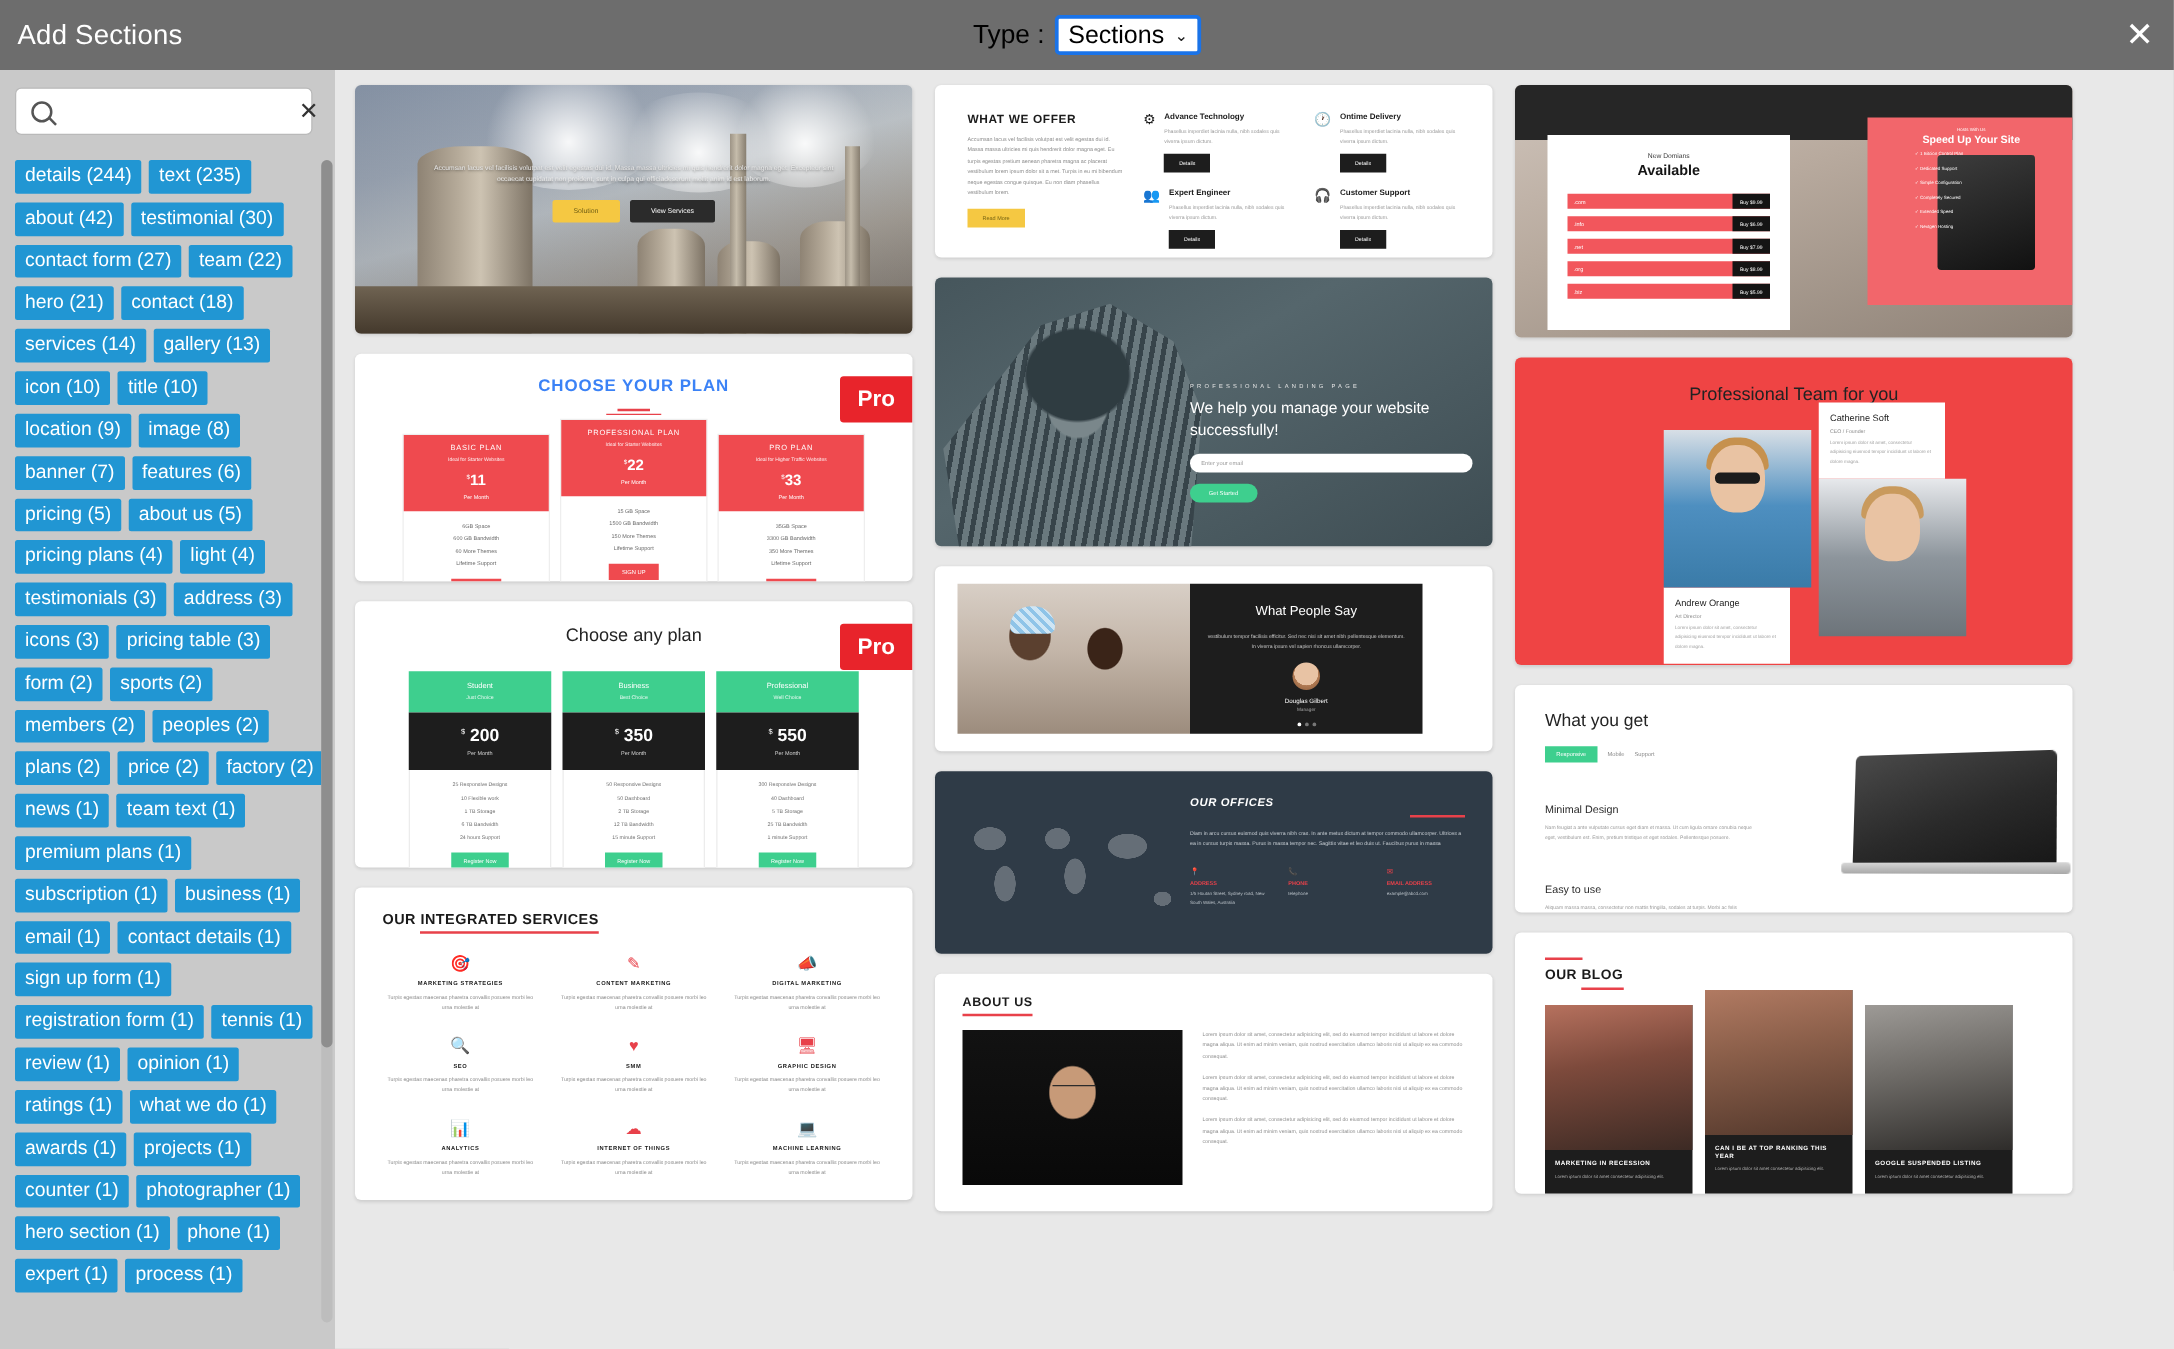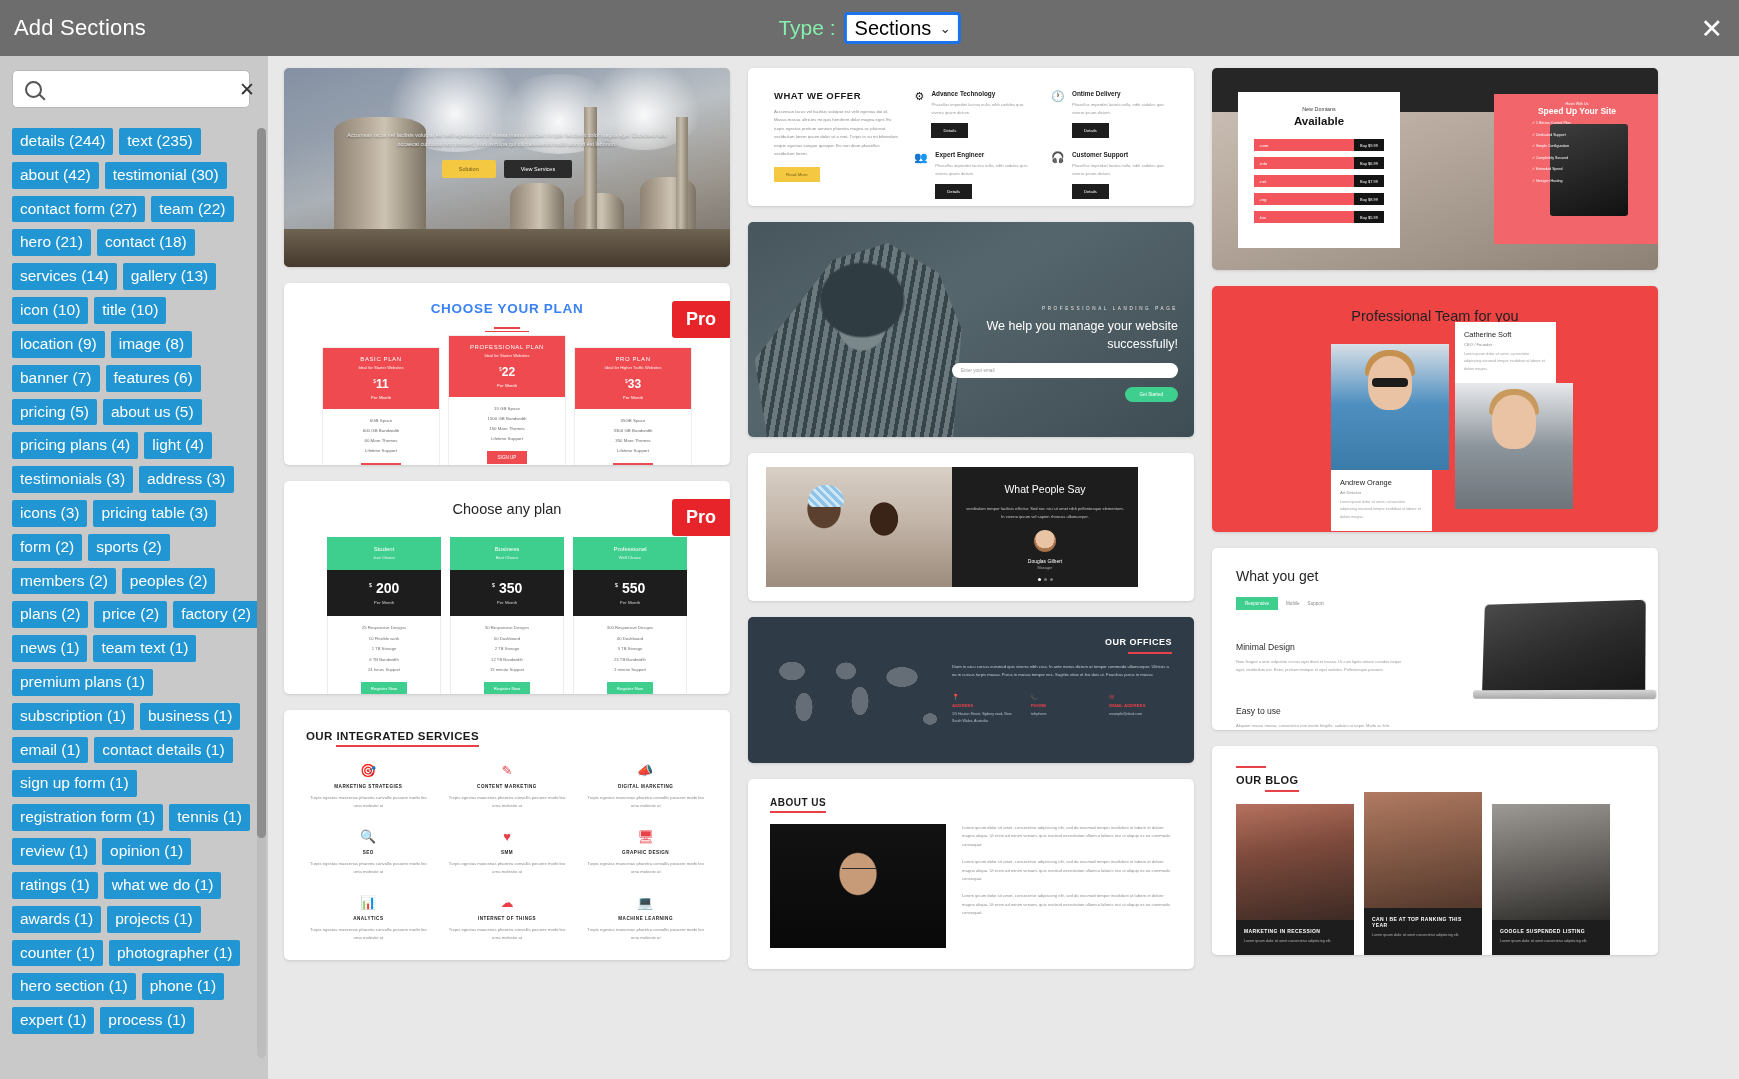--- a/index.html
+++ b/index.html
@@ -22,21 +22,21 @@
   .topbar-title {
     color: #ffffff;
     font-size: 22px;
     margin-left: 14px;
     letter-spacing: .2px;
   }
   .type-wrap {
     position: absolute; left: 50%; transform: translateX(-50%);
     display: flex; align-items: center; gap: 8px;
   }
-  .type-label { color: #86efac; font-size: 21px; }
+  .type-label { color: #000000; font-size: 21px; }
   .type-select {
     appearance: none; -webkit-appearance: none;
     background: #ffffff;
     border: 3px solid #1a73e8;
     border-radius: 4px;
     font-size: 20px;
     font-family: "Liberation Sans", sans-serif;
     padding: 2px 26px 2px 8px;
     color: #000;
     outline: none;
@@ -244,21 +244,21 @@
     background: linear-gradient(150deg,#46565c 0%,#55666c 40%,#3e4d53 100%); }
   .lp-person {
     position: absolute; left: 2px; bottom: -8px; width: 230px; height: 215px;
     background:
       radial-gradient(ellipse 70px 62px at 112px 70px, #2e3a40 0 58%, rgba(46,58,64,0) 62%),
       radial-gradient(ellipse 40px 46px at 112px 92px, #7d8a8e 0 60%, rgba(0,0,0,0) 64%),
       repeating-linear-gradient(100deg, #6c7b80 0 5px, #364349 5px 9px);
     clip-path: polygon(8% 100%, 2% 60%, 20% 36%, 36% 14%, 60% 6%, 82% 20%, 92% 46%, 88% 100%);
     opacity: .95;
   }
-  .lp-text { position: absolute; right: 16px; top: 84px; width: 226px; text-align: right; z-index: 3; }
+  .lp-text { position: absolute; right: 16px; top: 84px; width: 226px; text-align: left; z-index: 3; }
   .lp-kicker { color: #e6e6e6; font-size: 4.6px; letter-spacing: 2.6px; }
   .lp-h { color: #ffffff; font-size: 12.5px; line-height: 1.4; margin-top: 7px; }
   .lp-input {
     background: #fff; border-radius: 13px; height: 15px;
     margin-top: 10px; display: flex; align-items: center;
     padding-left: 9px; color: #9a9a9a; font-size: 4.6px;
   }
   .lp-btn { display: inline-block; background: #3ecf8e; color: #fff; font-size: 4.6px; padding: 5px 15px; border-radius: 11px; margin-top: 9px; }
 
   
@@ -293,21 +293,21 @@
   .of-map { position: absolute; left: 16px; top: 28px; width: 190px; height: 96px; opacity: .26;
     background:
       radial-gradient(ellipse 18px 13px at 28px 26px,#fff 0 70%,rgba(255,255,255,0) 72%),
       radial-gradient(ellipse 12px 20px at 40px 62px,#fff 0 70%,rgba(255,255,255,0) 72%),
       radial-gradient(ellipse 14px 12px at 82px 26px,#fff 0 70%,rgba(255,255,255,0) 72%),
       radial-gradient(ellipse 12px 20px at 96px 56px,#fff 0 70%,rgba(255,255,255,0) 72%),
       radial-gradient(ellipse 22px 14px at 138px 32px,#fff 0 70%,rgba(255,255,255,0) 72%),
       radial-gradient(ellipse 10px 8px at 166px 74px,#fff 0 70%,rgba(255,255,255,0) 72%);
   }
   .oc-right { position: absolute; right: 22px; top: 20px; width: 220px; }
-  .oc-h { text-align: right; font-size: 9px; font-weight: bold; letter-spacing: .5px; }
+  .oc-h { text-align: left; font-size: 9px; font-weight: bold; letter-spacing: .5px; font-style: italic; }
   .oc-rule { height: 2px; background: #e8414a; width: 44px; margin: 5px 0 0 auto; }
   .oc-p { font-size: 4.2px; color: #c6ccd2; line-height: 2; margin-top: 9px; }
   .oc-cells { display: flex; gap: 16px; margin-top: 13px; }
   .oc-cell { width: 64px; }
   .oc-ci { font-size: 6px; color: #e8414a; }
   .oc-ct { font-size: 4.4px; color: #e8414a; font-weight: bold; margin-top: 3px; }
   .oc-cb { font-size: 3.6px; color: #b9c0c7; line-height: 1.95; margin-top: 3px; }
 
   
   .aboutus { min-height: 190px; padding: 18px 22px 16px 22px; }
@@ -322,21 +322,21 @@
     border-top: 1.5px solid #2b2b2b; }
   .au-txt { flex: 1; }
   .au-p { font-size: 4.2px; color: #8f8f8f; line-height: 2; margin-bottom: 9px; }
 
   
   .domains { height: 202px; position: relative; overflow: hidden;
     background: linear-gradient(160deg,#cfc4bb 0%,#b8aa9e 40%,#8d8176 100%); }
   .dm-dark { position: absolute; left: 0; top: 0; width: 100%; height: 44px; background: #262626; }
   .dm-red { position: absolute; right: 0; top: 26px; width: 164px; height: 150px; background: #f2666b; }
   .dm-monitor { position: absolute; right: 30px; top: 56px; width: 78px; height: 92px; background: linear-gradient(160deg,#3d3d3d,#111); border-radius: 3px; }
-  .dm-white { position: absolute; left: 26px; top: 24px; width: 162px; height: 156px; background: #fff; padding: 14px 16px 0 16px; }
+  .dm-white { position: absolute; left: 26px; top: 40px; width: 194px; height: 156px; background: #fff; padding: 14px 16px 0 16px; }
   .dm-k { text-align: center; font-size: 5.4px; color: #3c3c3c; }
   .dm-t { text-align: center; font-size: 11.5px; font-weight: bold; color: #141414; margin-top: 3px; }
   .dm-rows { margin-top: 12px; display: flex; flex-direction: column; gap: 6px; }
   .dm-row { display: flex; height: 12px; background: #f2565c; align-items: center; }
   .dm-ext { flex: 1; color: #fff; font-size: 4.4px; padding-left: 5px; }
   .dm-buy { background: #141414; color: #fff; font-size: 4px; padding: 0 6px; height: 12px; display: flex; align-items: center; }
   .dm-side { position: absolute; right: 6px; top: 34px; width: 150px; text-align: center; color: #fff; }
   .dm-st { font-size: 8.5px; font-weight: bold; }
   .dm-li { font-size: 3.6px; text-align: left; margin: 4px 0 0 30px; line-height: 2.1; }
   .dm-hw { font-size: 3.6px; }

